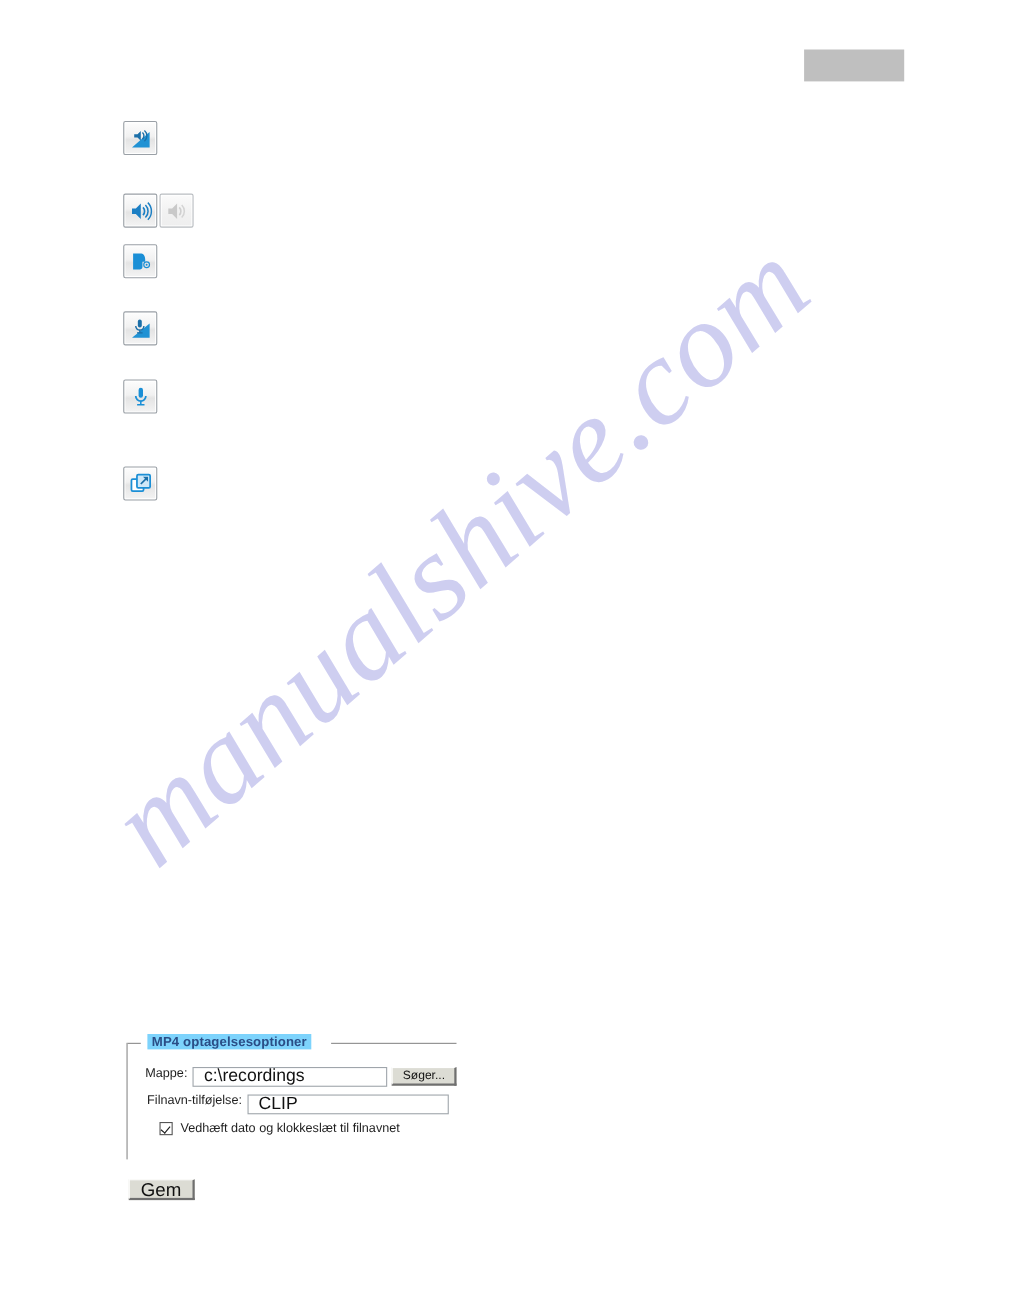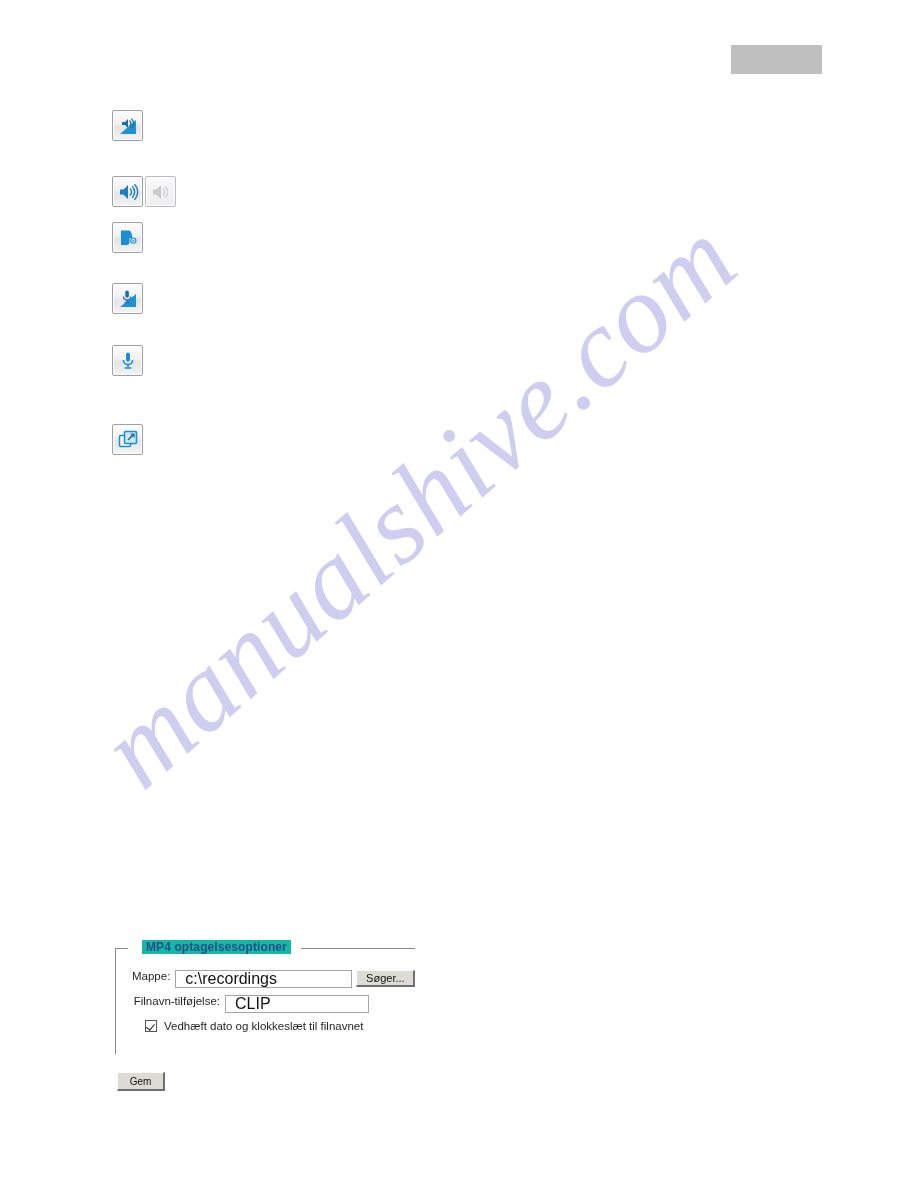--- a/index.html
+++ b/index.html
@@ -120,25 +120,24 @@
     height: 1px;
     background: #8a8a8a;
   }
   .legend {
     position: absolute;
     left: 18px;
     top: -8px;
     font-size: 12px;
     font-weight: bold;
     color: #2a4d86;
-    background: #14b8a6;
+    background: #7dd3fc;
     padding: 0 4px;
     letter-spacing: 0.1px;
     white-space: nowrap;
-    margin-left: 8px;
   }
 
   .form-rows { padding: 22px 0 0 16px; }
 
   .form-row {
     display: flex;
     margin-bottom: 7px;
   }
   .form-label {
     font-size: 11.5px;
@@ -154,21 +153,21 @@
     height: 18px;
     border: 1px solid #9fa5ab;
     background: #ffffff;
     font-family: "Liberation Sans", sans-serif;
     font-size: 16px;
     color: #111111;
     padding: 0 9px;
     outline: none;
   }
   #folder-input { width: 177px; }
-  #suffix-input { width: 144px; }
+  #suffix-input { width: 183px; }
 
   .browse-btn {
     margin-left: 4px;
     box-sizing: border-box;
     height: 17px;
     min-width: 59px;
     padding: 0 6px;
     font-family: Liberation Sans, sans-serif;
     font-size: 11px;
     color: #111111;
@@ -213,21 +212,21 @@
 
   .save-btn {
     position: absolute;
     left: 2px;
     top: 124px;
     box-sizing: border-box;
     min-width: 48px;
     height: 19px;
     padding: 0 10px;
     font-family: "Liberation Sans", sans-serif;
-    font-size: 10px;
+    font-size: 17px;
     color: #111111;
     background: #dcdcd4;
     border: 1px solid #6f6f6f;
     border-right-width: 2px;
     border-bottom-width: 2px;
     border-top-color: #ffffff;
     border-left-color: #ffffff;
     line-height: 15px;
     cursor: pointer;
   }

